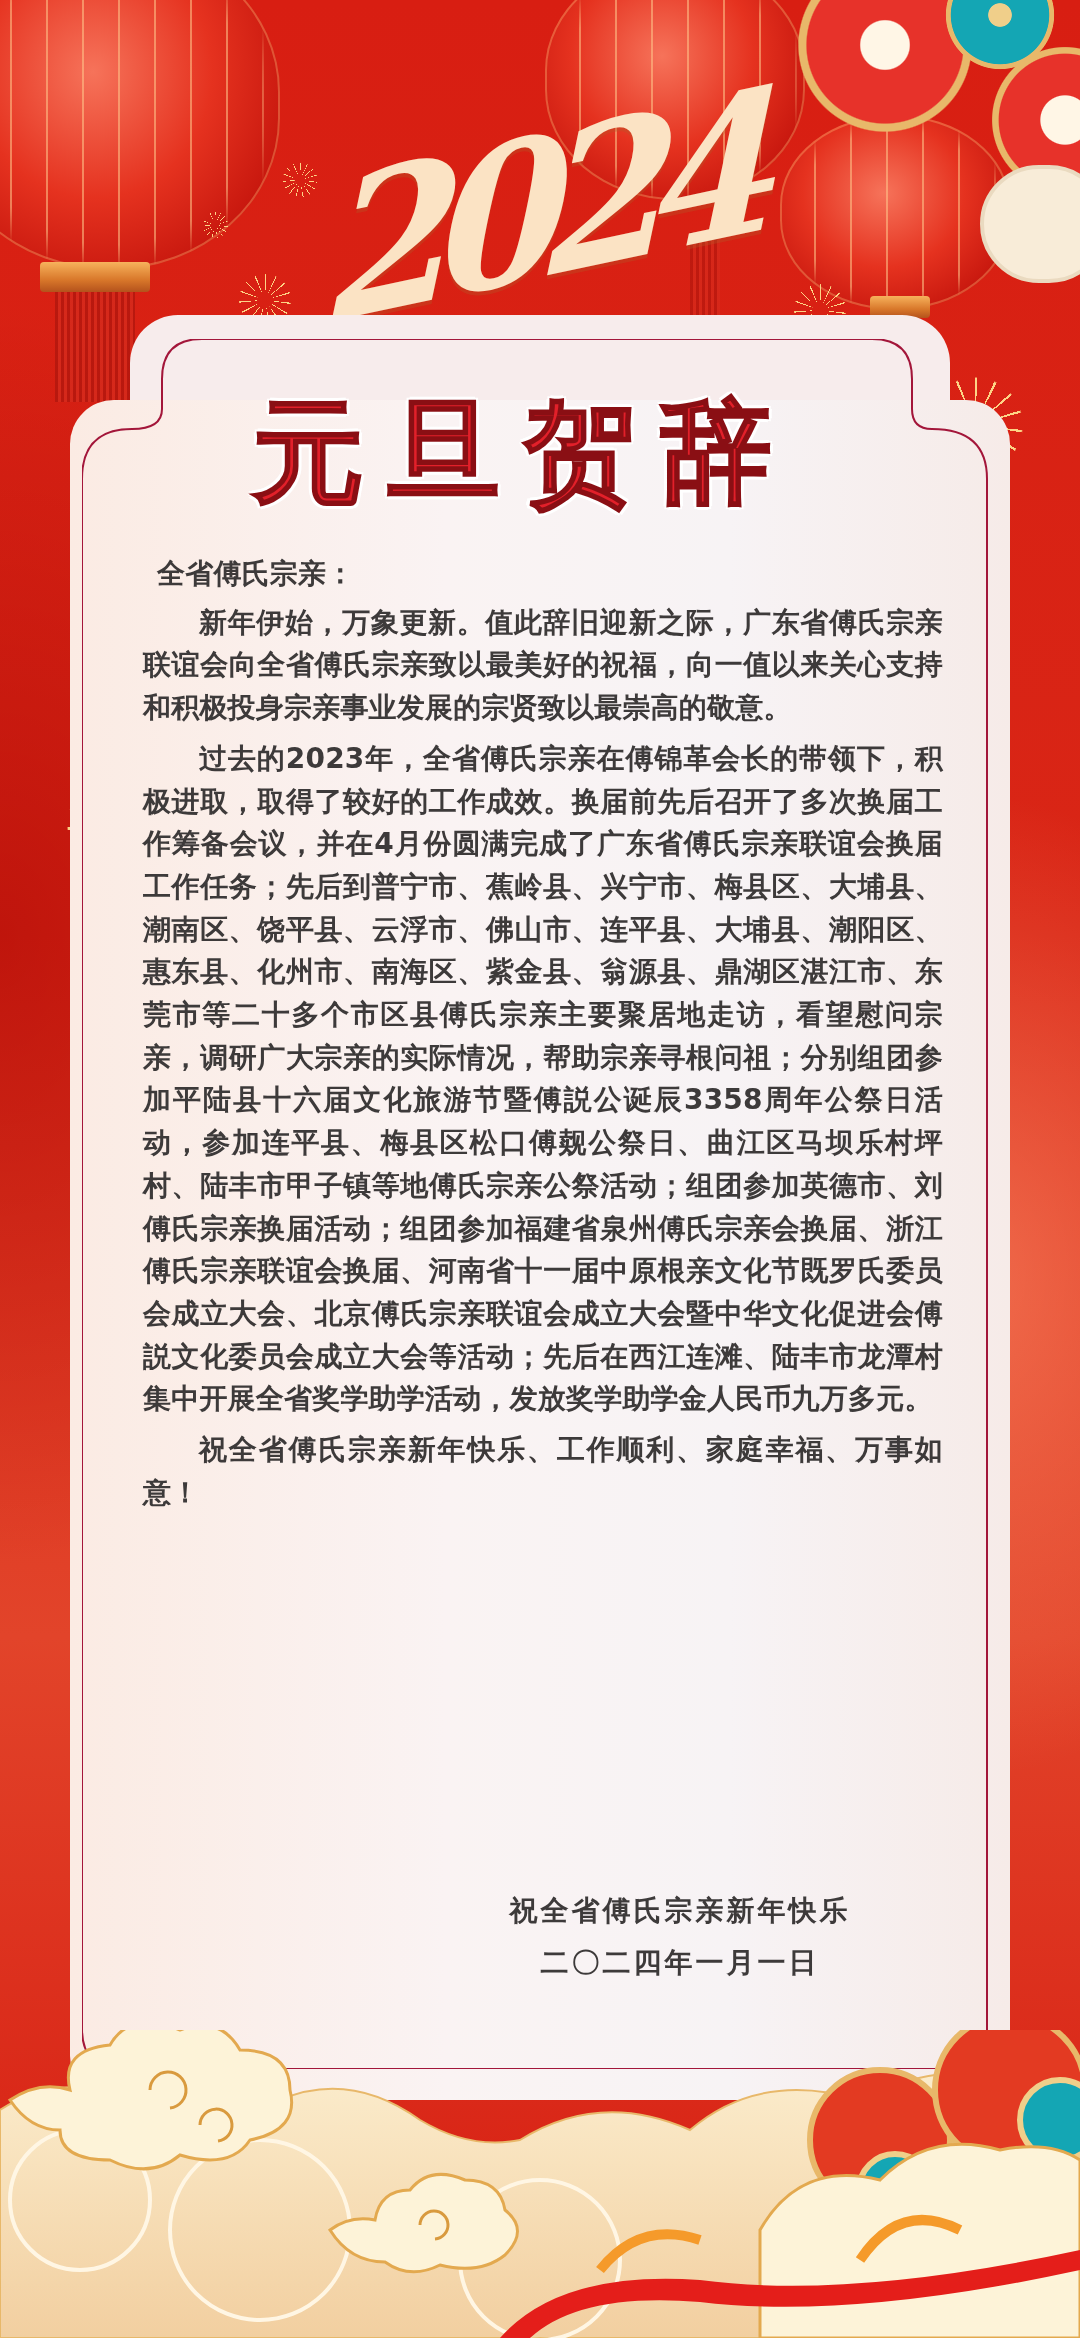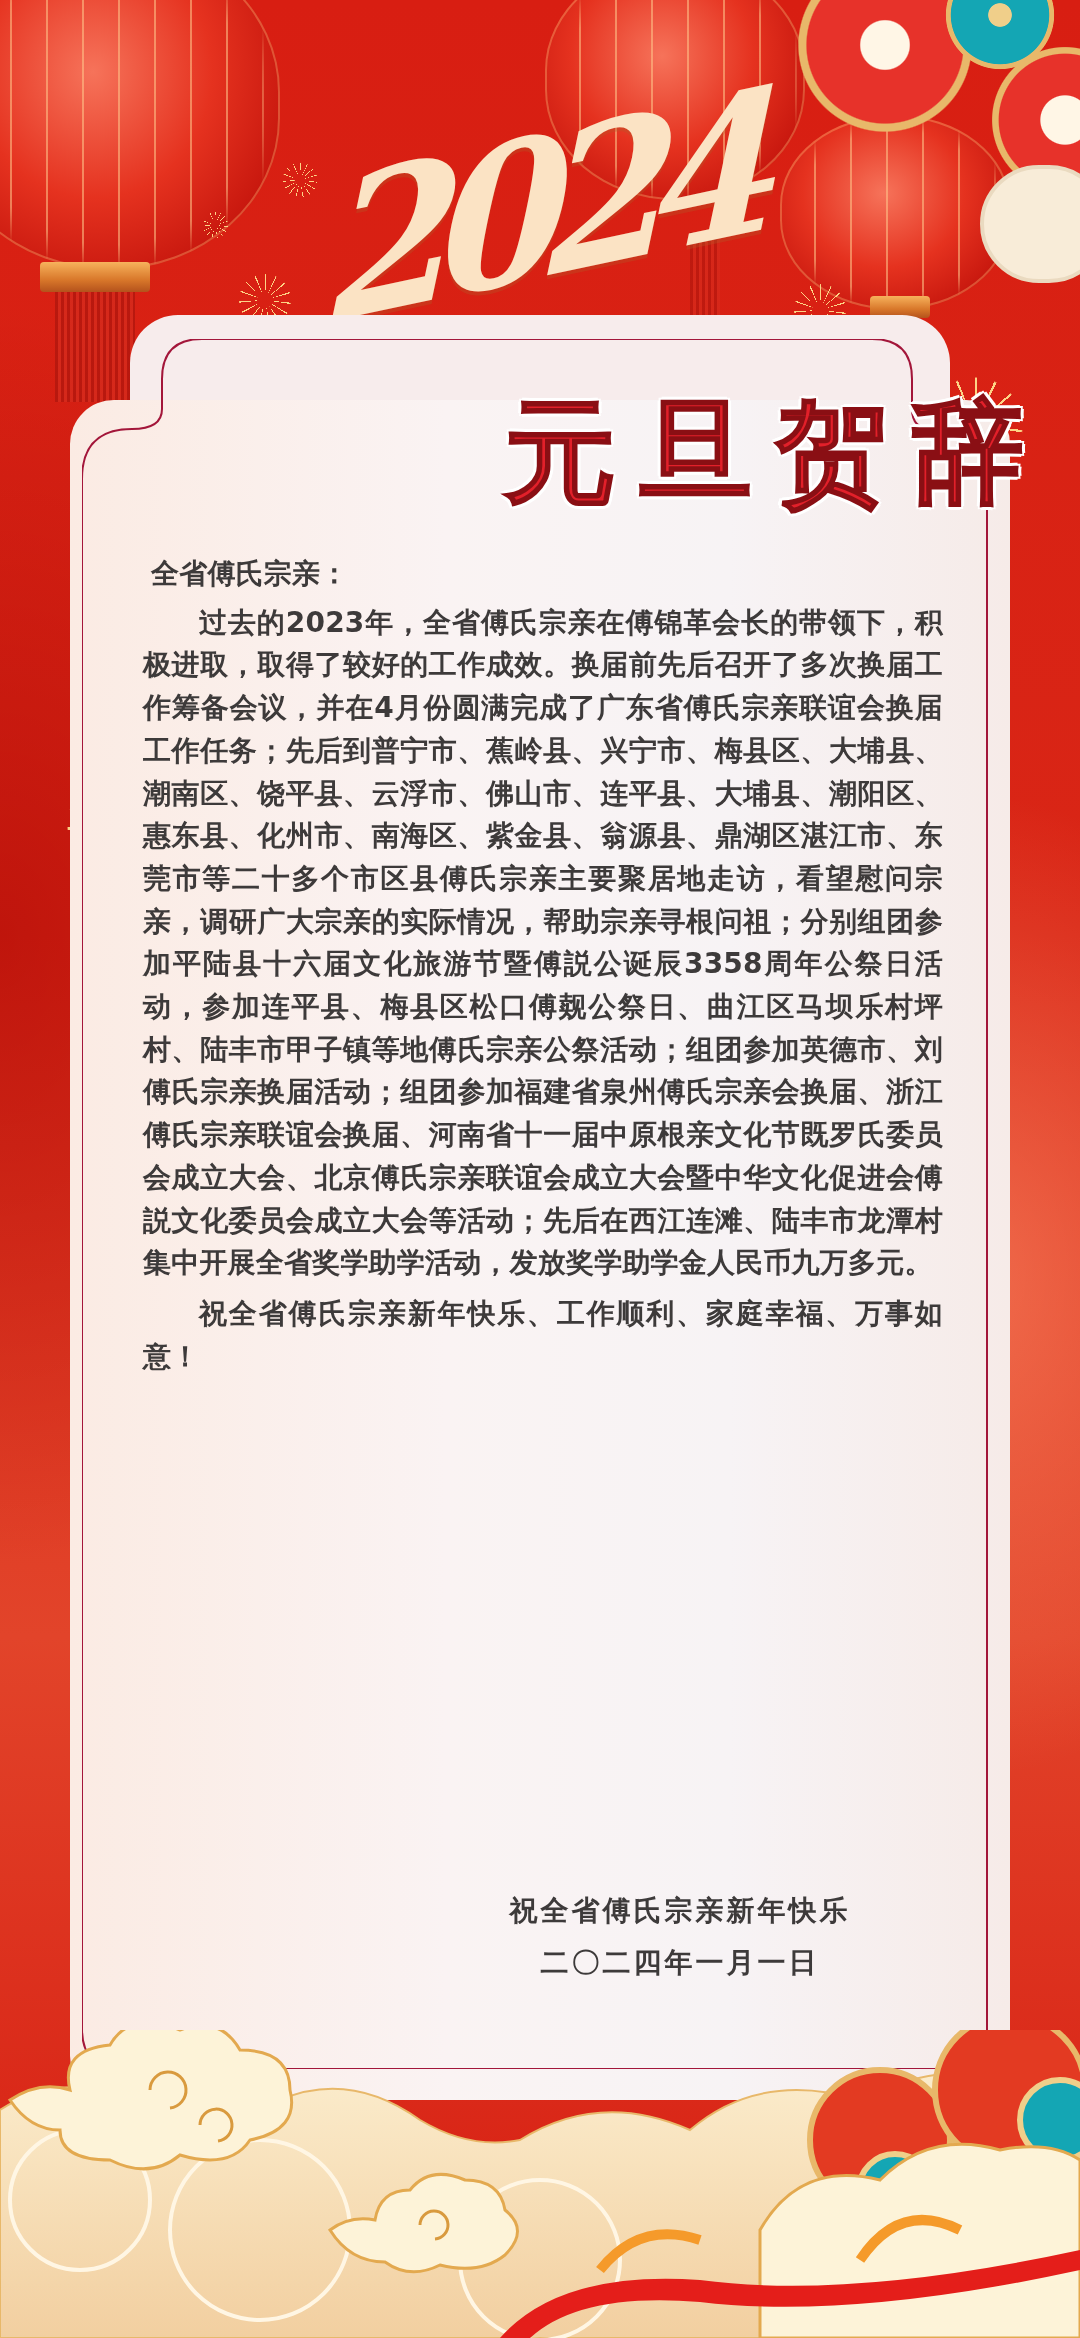--- a/index.html
+++ b/index.html
@@ -28,28 +28,28 @@
     transform:rotate(-12deg) skewX(-14deg);text-shadow:0 4px 0 rgba(180,90,40,.35);}
   
   .flower{position:absolute;border-radius:50%;}
   .cloud{position:absolute;background:#fdf3d8;border:4px solid #e8b86a;border-radius:60px;}
   
   .panel{position:absolute;left:70px;top:315px;width:940px;height:1785px;}
   .panel-top{position:absolute;left:60px;top:0;width:820px;height:120px;background:#f7ecec;border-radius:48px 48px 0 0;}
   .panel-body{position:absolute;left:0;top:85px;width:940px;height:1700px;
     background:linear-gradient(90deg,#fbebe3 0%,#faf3f3 40%,#f7f3f5 70%,#f6ebe8 100%);border-radius:44px;}
   .inner-border{position:absolute;left:12px;top:24px;width:914px;height:1730px;pointer-events:none;}
-  .title{position:absolute;left:0;width:1048px;top:378px;text-align:right;
+  .title{position:absolute;left:0;width:1048px;top:378px;text-align:center;
     font-family:"DejaVu Serif","Liberation Serif",serif;font-weight:bold;font-size:112px;letter-spacing:24px;
     color:#e2202a;-webkit-text-stroke:2px #8a0f14;
     text-shadow:0 0 0 #fff,4px 0 0 #fff,-4px 0 0 #fff,0 4px 0 #fff,0 -4px 0 #fff,3px 3px 0 #fff,-3px -3px 0 #fff,3px -3px 0 #fff,-3px 3px 0 #fff;}
   .letter{position:absolute;left:143px;top:553px;width:800px;color:#3d3a3a;font-weight:bold;
     font-size:28px;line-height:42.7px;letter-spacing:0.2px;}
   .letter p{margin:0 0 8px 0;text-indent:2em;text-align:justify;}
-  .letter .salutation{margin:0 0 6px 8px;text-indent:0;}
+  .letter .salutation{margin:0 0 6px 14px;text-indent:0;}
   .signature{position:absolute;left:480px;width:400px;top:1885px;text-align:center;
     color:#3d3a3a;font-weight:bold;font-size:28px;line-height:52px;letter-spacing:3px;}
   .bottom-art{position:absolute;left:0;top:2030px;width:1080px;height:308px;}
 </style>
 </head>
 <body>
 
 <div class="bg"></div>
 
 <div>
@@ -88,20 +88,21 @@
   <div class="panel-body"></div>
   <svg class="inner-border" viewBox="0 0 914 1730">
     <path d="M120,0 H790 Q830,0 830,40 V70 Q830,90 850,90 Q905,90 905,140 V1700 Q905,1730 875,1730 H40 Q0,1730 0,1690 V140 Q0,90 50,90 Q80,90 80,70 V40 Q80,0 120,0 Z" fill="none" stroke="#a3163a" stroke-width="2"></path>
   </svg>
 </div>
 
 <div class="title">元旦贺辞</div>
 
 <div class="letter">
   <p class="salutation">全省傅氏宗亲：</p>
+  <p>新年伊始，万象更新。值此辞旧迎新之际，广东省傅氏宗亲联谊会向全省傅氏宗亲致以最美好的祝福，向一值以来关心支持和积极投身宗亲事业发展的宗贤致以最崇高的敬意。</p>
   <p>过去的2023年，全省傅氏宗亲在傅锦革会长的带领下，积极进取，取得了较好的工作成效。换届前先后召开了多次换届工作筹备会议，并在4月份圆满完成了广东省傅氏宗亲联谊会换届工作任务；先后到普宁市、蕉岭县、兴宁市、梅县区、大埔县、潮南区、饶平县、云浮市、佛山市、连平县、大埔县、潮阳区、惠东县、化州市、南海区、紫金县、翁源县、鼎湖区湛江市、东莞市等二十多个市区县傅氏宗亲主要聚居地走访，看望慰问宗亲，调研广大宗亲的实际情况，帮助宗亲寻根问祖；分别组团参加平陆县十六届文化旅游节暨傅説公诞辰3358周年公祭日活动，参加连平县、梅县区松口傅觌公祭日、曲江区马坝乐村坪村、陆丰市甲子镇等地傅氏宗亲公祭活动；组团参加英德市、刘傅氏宗亲换届活动；组团参加福建省泉州傅氏宗亲会换届、浙江傅氏宗亲联谊会换届、河南省十一届中原根亲文化节既罗氏委员会成立大会、北京傅氏宗亲联谊会成立大会暨中华文化促进会傅説文化委员会成立大会等活动；先后在西江连滩、陆丰市龙潭村集中开展全省奖学助学活动，发放奖学助学金人民币九万多元。</p>
   <p>祝全省傅氏宗亲新年快乐、工作顺利、家庭幸福、万事如意！</p>
 </div>
 
 <div class="signature">
   <div>祝全省傅氏宗亲新年快乐</div>
   <div>二〇二四年一月一日</div>
 </div>
 
 <svg class="bottom-art" viewBox="0 0 1080 308">

